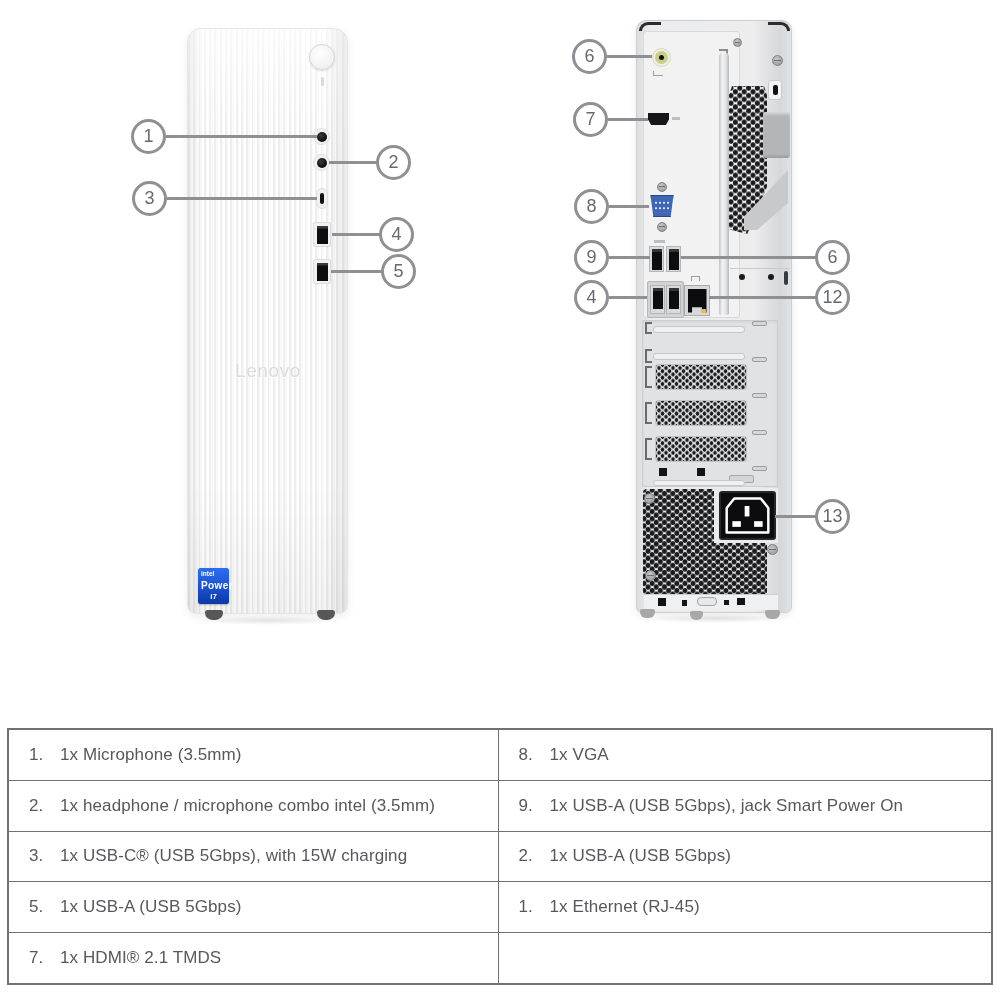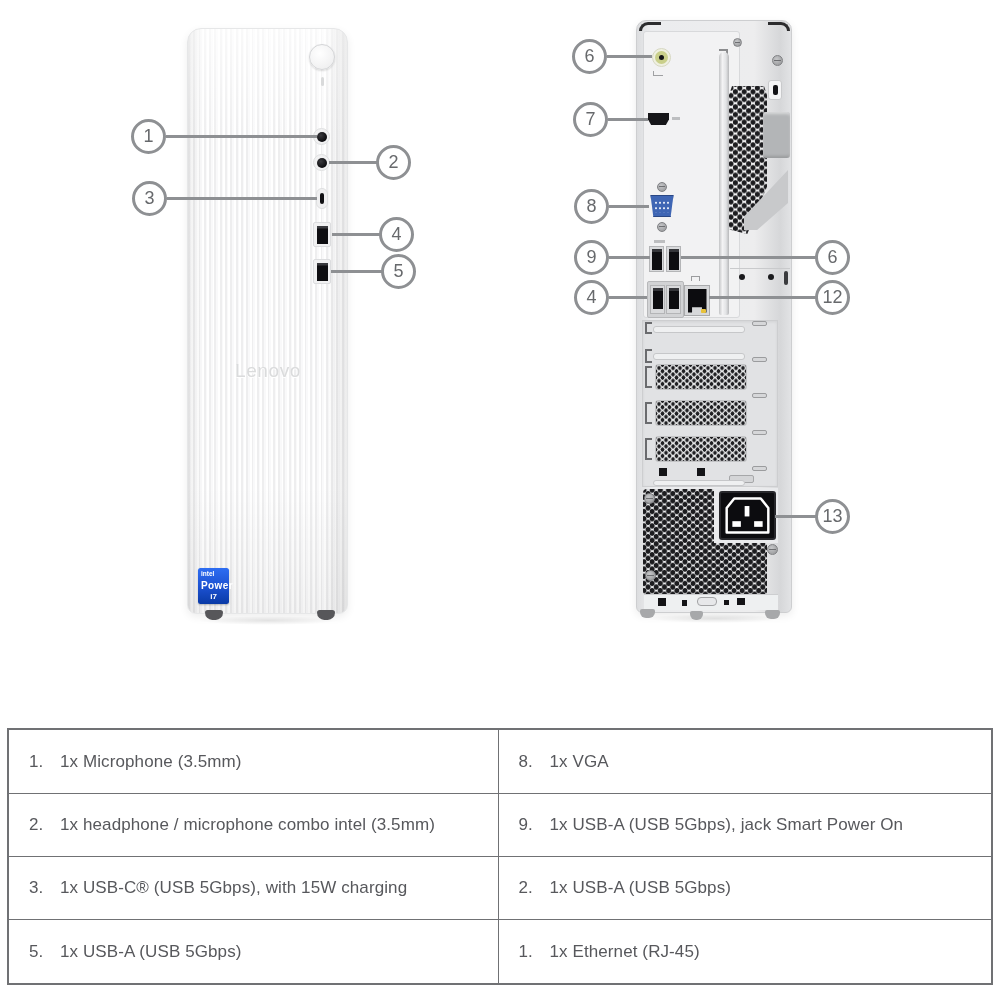--- a/index.html
+++ b/index.html
@@ -290,16 +290,20 @@
         <td><span class="num">9.</span><span>1x USB-A (USB 5Gbps), jack Smart Power On</span></td>
       </tr>
       <tr>
         <td class="lcol"><span class="num">3.</span><span>1x USB-C® (USB 5Gbps), with 15W charging</span></td>
         <td><span class="num">2.</span><span>1x USB-A (USB 5Gbps)</span></td>
       </tr>
       <tr>
         <td class="lcol"><span class="num">5.</span><span>1x USB-A (USB 5Gbps)</span></td>
         <td><span class="num">1.</span><span>1x Ethernet (RJ-45)</span></td>
       </tr>
+      <tr>
+        <td class="lcol"><span class="num">7.</span><span>1x HDMI® 2.1 TMDS</span></td>
+        <td><span class="num"></span><span></span></td>
+      </tr>
     </tbody>
   </table>
 
 </div>
 
 </body></html>

